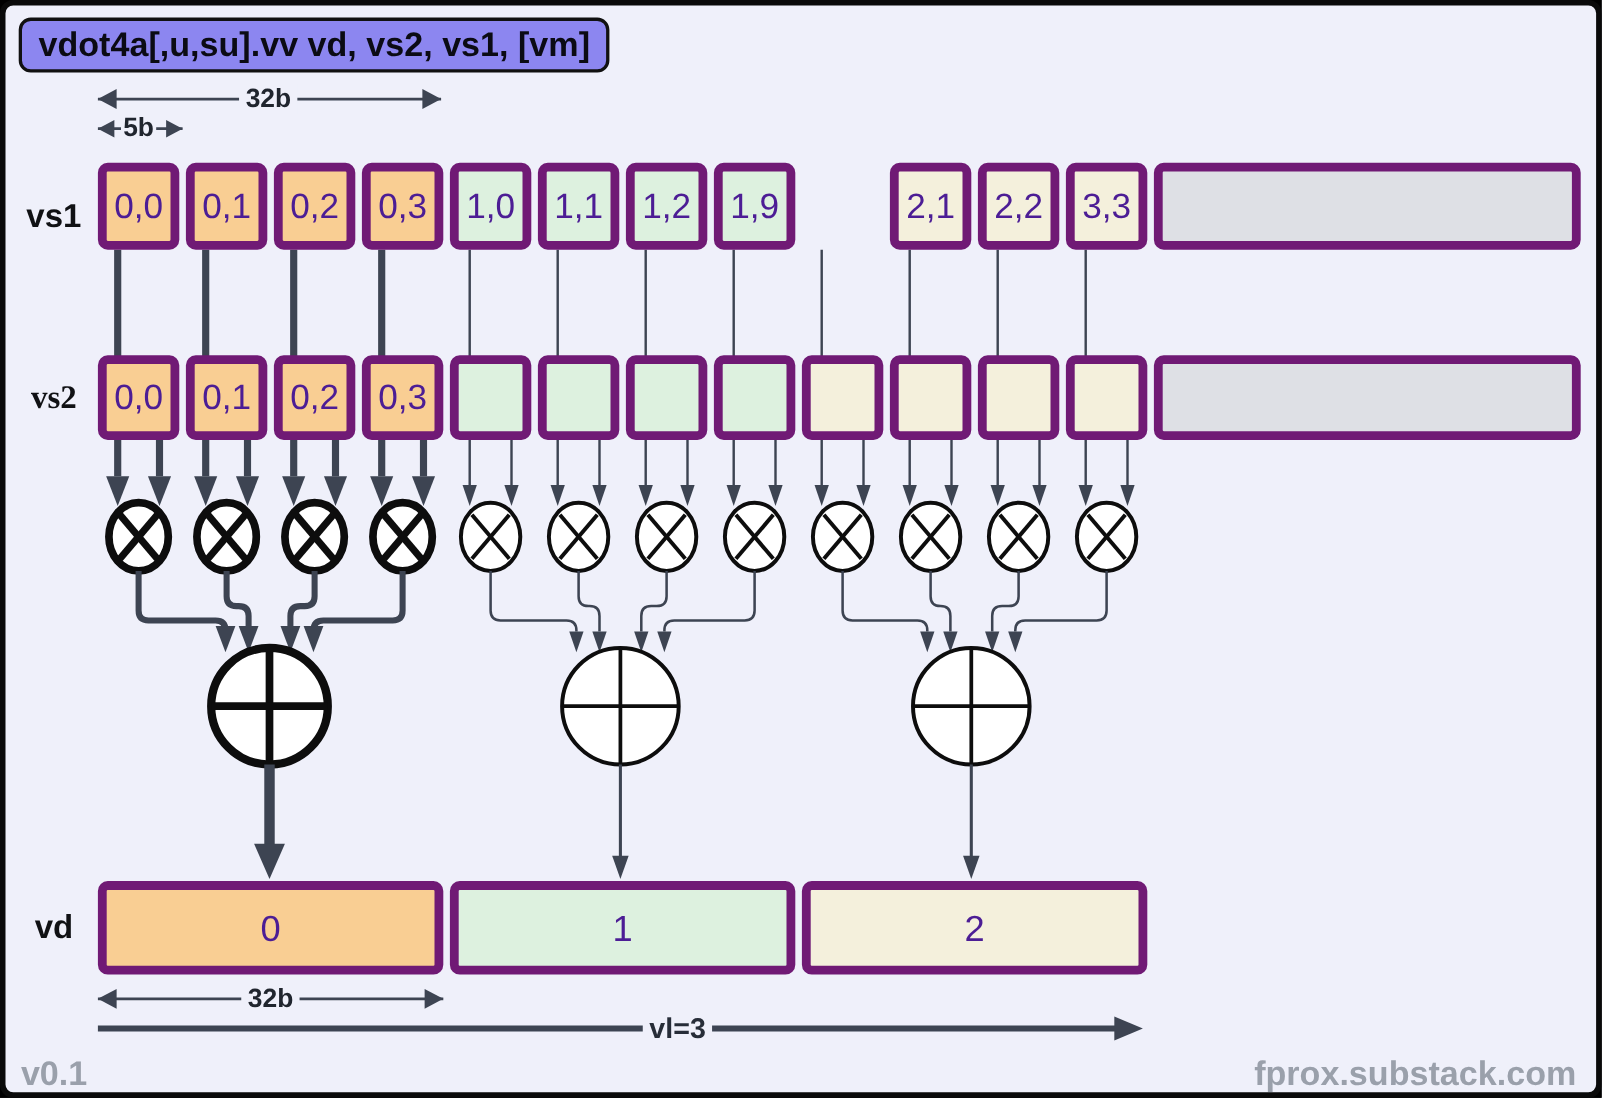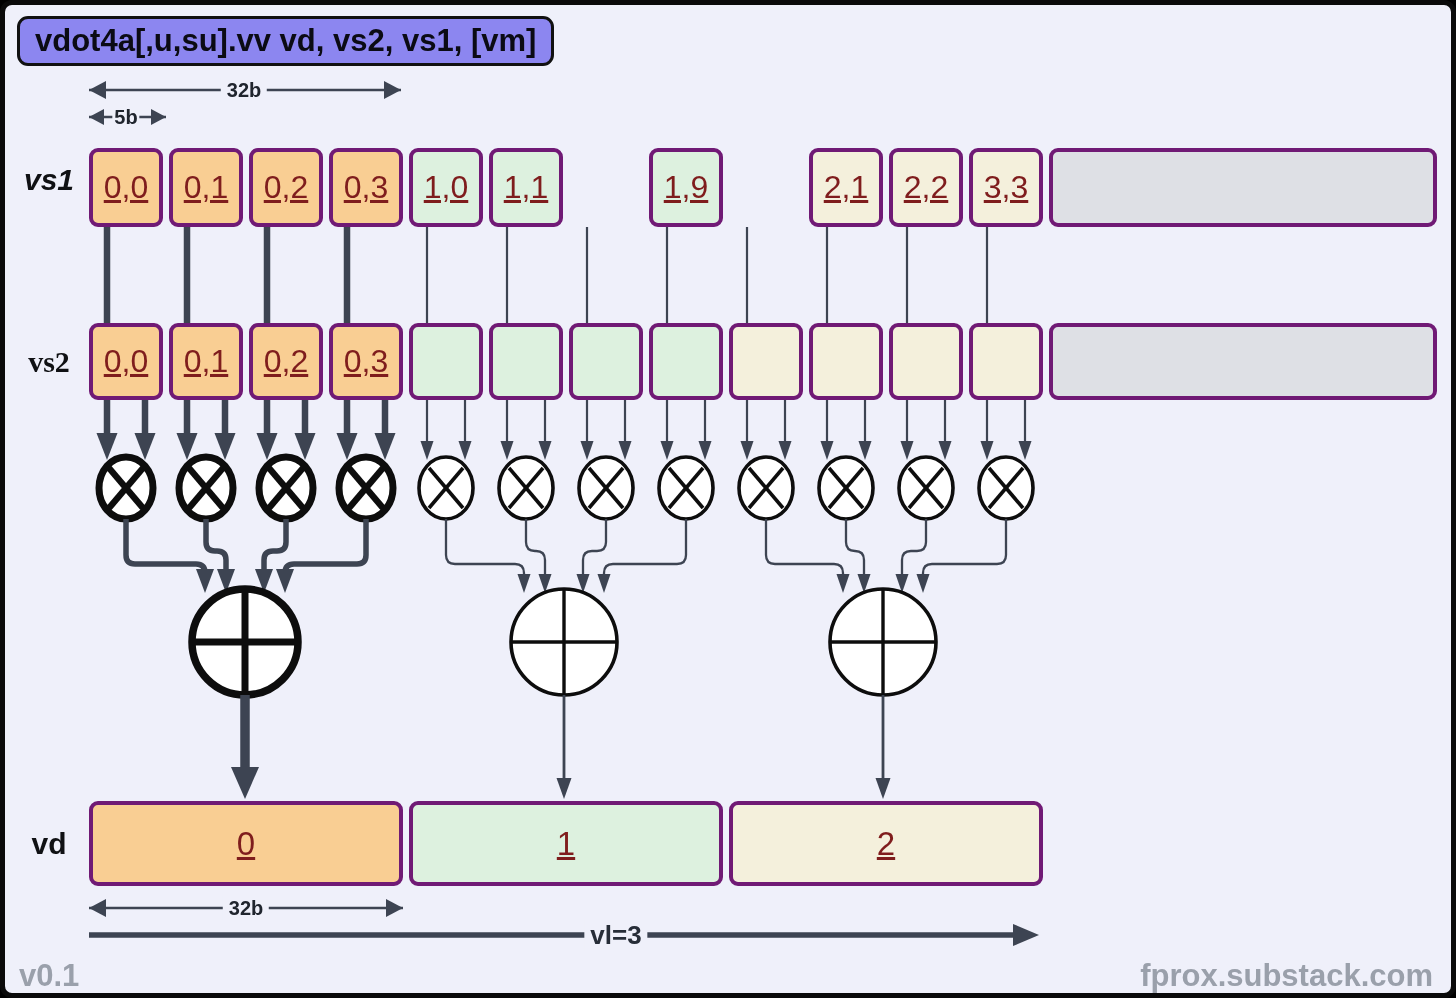--- a/index.html
+++ b/index.html
@@ -11,39 +11,39 @@
     text-align:right;
   }
   #diagram-svg{position:absolute;left:0;top:0;z-index:1;}
   .layer{position:absolute;left:0;top:0;width:100%;height:100%;z-index:2;pointer-events:none;}
   .title-box{
     position:absolute;left:12px;top:11px;display:inline-block;
     background:var(--title,#8C86F0);border:3.5px solid #111;border-radius:11px;
     padding:4px 15px;font-size:31px;font-weight:bold;color:#0b0b14;letter-spacing:0px;
   }
   .cell{
-    position:absolute;box-sizing:border-box;border:4px solid #701a75;border-radius:9px;
+    position:absolute;box-sizing:border-box;border:8px solid #701a75;border-radius:9px;
     display:flex;align-items:center;justify-content:center;
-    font-size:32px;color:#7f1d1d;text-decoration:underline;
+    font-size:32px;color:#4c1d95;
   }
   .r-vs1{top:143px;height:79px;}
   .r-vs2{top:318px;height:77px;}
   .r-vd{top:796px;height:85px;font-size:33px;}
   .w-cell{width:74px;}
   .c0{background:var(--group0,#F9CE93);}
   .c1{background:var(--group1,#DDF1DF);}
   .c2{background:var(--group2,#F4F0DC);}
   .ctail{background:var(--tailc,#DEE0E5);}
   .rowlabel{
     position:absolute;left:14px;width:60px;display:flex;align-items:center;justify-content:center;
     font-weight:bold;font-size:30px;color:#101114;
   }
   .dim-label{
     position:absolute;transform:translate(-50%,-50%);background:var(--bg,#EFF0FA);
-    padding:0 6px;font-weight:bold;font-size:20px;color:#20252e;z-index:3;
+    padding:0 6px;font-weight:bold;font-size:24px;color:#20252e;z-index:3;
   }
   .dim-label.small{padding:0 2px;}
   .vl-label{font-size:26px;color:#272d38;}
   .footer{
     position:absolute;top:953px;font-weight:bold;font-size:31px;color:var(--muted,#9AA0AB);z-index:3;
   }
   .footer.left{left:14px;}
   .footer.right{right:18px;}
 </style>
 </head>
@@ -189,30 +189,31 @@
     </svg>
 
   <div class="layer">
     <div class="title-box">vdot4a[,u,su].vv vd, vs2, vs1, [vm]</div>
 
     <div class="dim-label" style="left:239px;top:85px;">32b</div>
     <div class="dim-label small" style="left:121px;top:112px;">5b</div>
     <div class="dim-label" style="left:241px;top:903px;">32b</div>
     <div class="dim-label vl-label" style="left:611px;top:930px;">vl=3</div>
 
-    <div class="rowlabel" style="top:135px;height:79px;font-style:italic;">vs1</div>
+    <div class="rowlabel" style="top:152px;height:79px;">vs1</div>
     <div class="rowlabel" style="top:318px;height:77px;font-family:Liberation Serif, serif;">vs2</div>
     <div class="rowlabel" style="top:796px;height:85px;">vd</div>
 
     <div class="cell r-vs1 w-cell c0" style="left:84px">0,0</div>
     <div class="cell r-vs1 w-cell c0" style="left:164px">0,1</div>
     <div class="cell r-vs1 w-cell c0" style="left:244px">0,2</div>
     <div class="cell r-vs1 w-cell c0" style="left:324px">0,3</div>
     <div class="cell r-vs1 w-cell c1" style="left:404px">1,0</div>
     <div class="cell r-vs1 w-cell c1" style="left:484px">1,1</div>
+    <div class="cell r-vs1 w-cell c1" style="left:564px">1,2</div>
     <div class="cell r-vs1 w-cell c1" style="left:644px">1,9</div>
     <div class="cell r-vs1 w-cell c2" style="left:804px">2,1</div>
     <div class="cell r-vs1 w-cell c2" style="left:884px">2,2</div>
     <div class="cell r-vs1 w-cell c2" style="left:964px">3,3</div>
     <div class="cell r-vs1 ctail" style="left:1044px;width:388px"></div>
 
     <div class="cell r-vs2 w-cell c0" style="left:84px">0,0</div>
     <div class="cell r-vs2 w-cell c0" style="left:164px">0,1</div>
     <div class="cell r-vs2 w-cell c0" style="left:244px">0,2</div>
     <div class="cell r-vs2 w-cell c0" style="left:324px">0,3</div>

